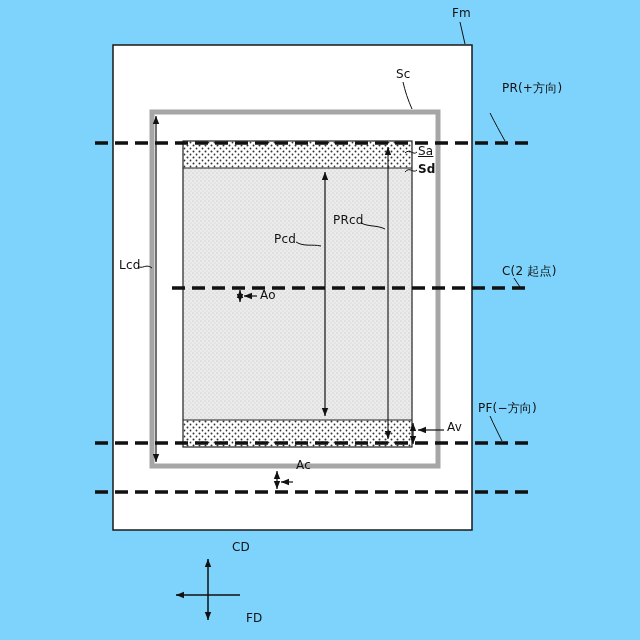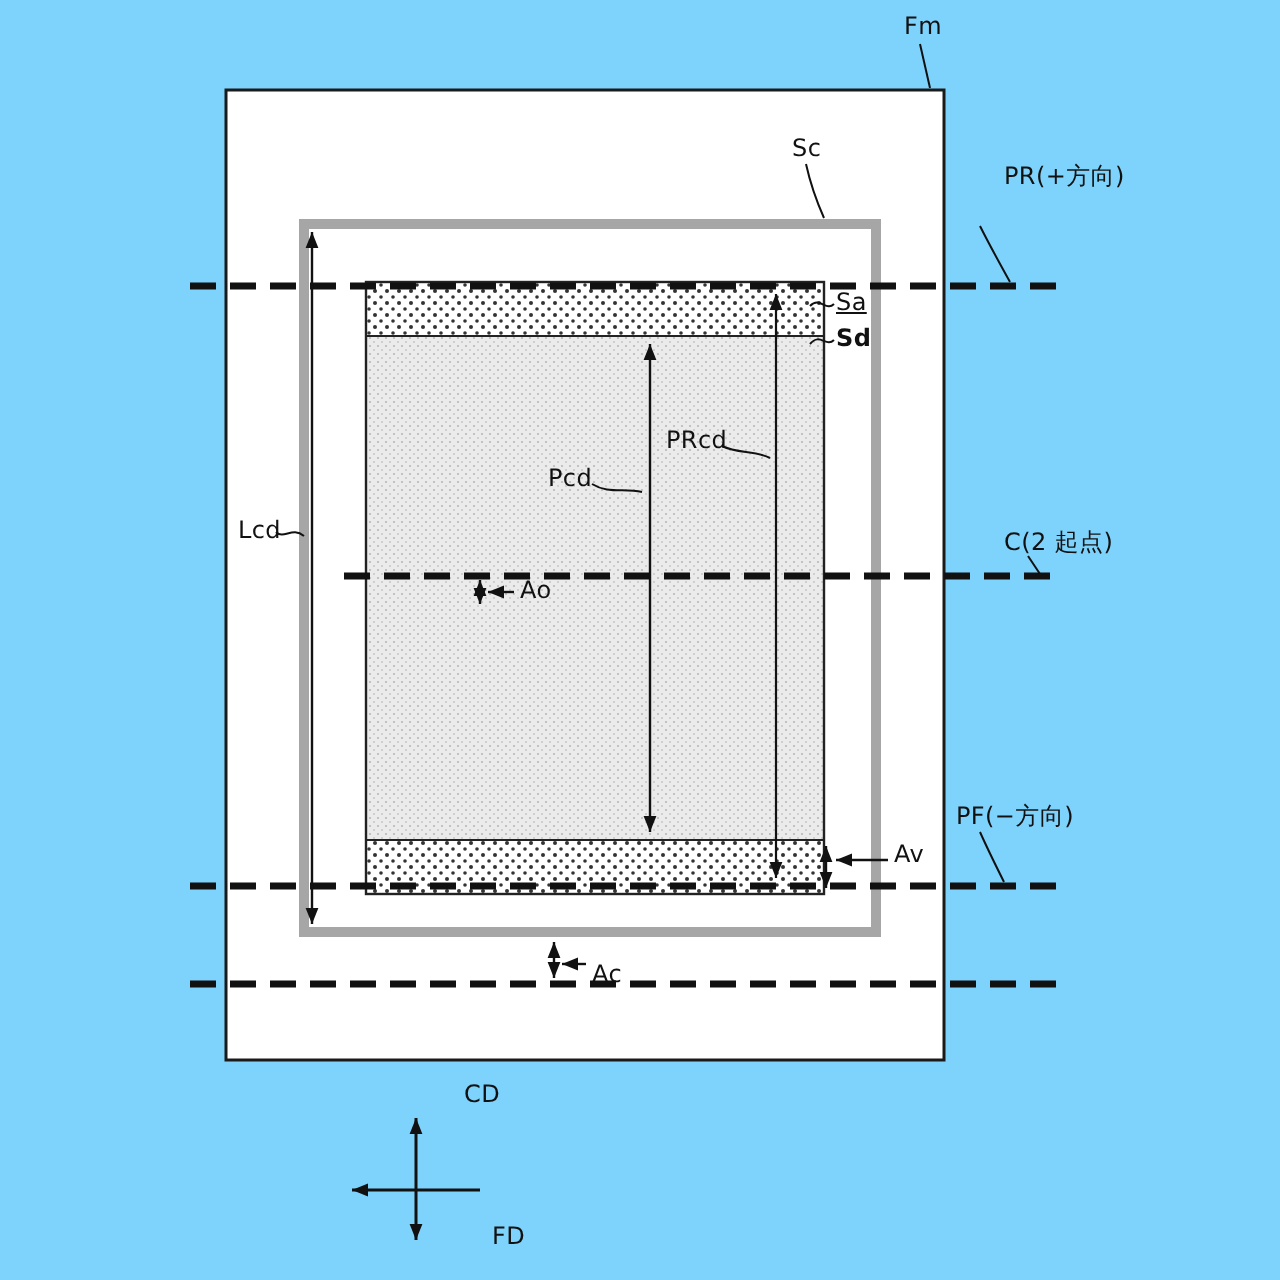--- a/index.html
+++ b/index.html
@@ -87,17 +87,17 @@
   <span class="lbl" style="left:478px; top:80px;margin-left:24px;">PR(+方向)</span>
   <span class="lbl" style="left:418px; top:144px;text-decoration:underline;">Sa</span>
   <span class="lbl" style="left:418px; top:162px;font-weight:bold;">Sd</span>
   <span class="lbl" style="left:333px; top:213px;">PRcd</span>
   <span class="lbl" style="left:274px; top:232px;text-align:center;">Pcd</span>
   <span class="lbl" style="left:119px; top:258px;">Lcd</span>
   <span class="lbl" style="left:502px; top:263px;">C(2 起点)</span>
   <span class="lbl" style="left:260px; top:288px;">Ao</span>
   <span class="lbl" style="left:478px; top:400px;">PF(−方向)</span>
   <span class="lbl" style="left:447px; top:420px;">Av</span>
-  <span class="lbl" style="left:296px; top:480px;">Ac</span>
+  <span class="lbl" style="left:296px; top:458px;">Ac</span>
   <span class="lbl" style="left:196px; top:540px;margin-left:36px;">CD</span>
   <span class="lbl" style="left:246px; top:587px;margin-top:24px;">FD</span>
 
 </div>
 
 </body></html>

